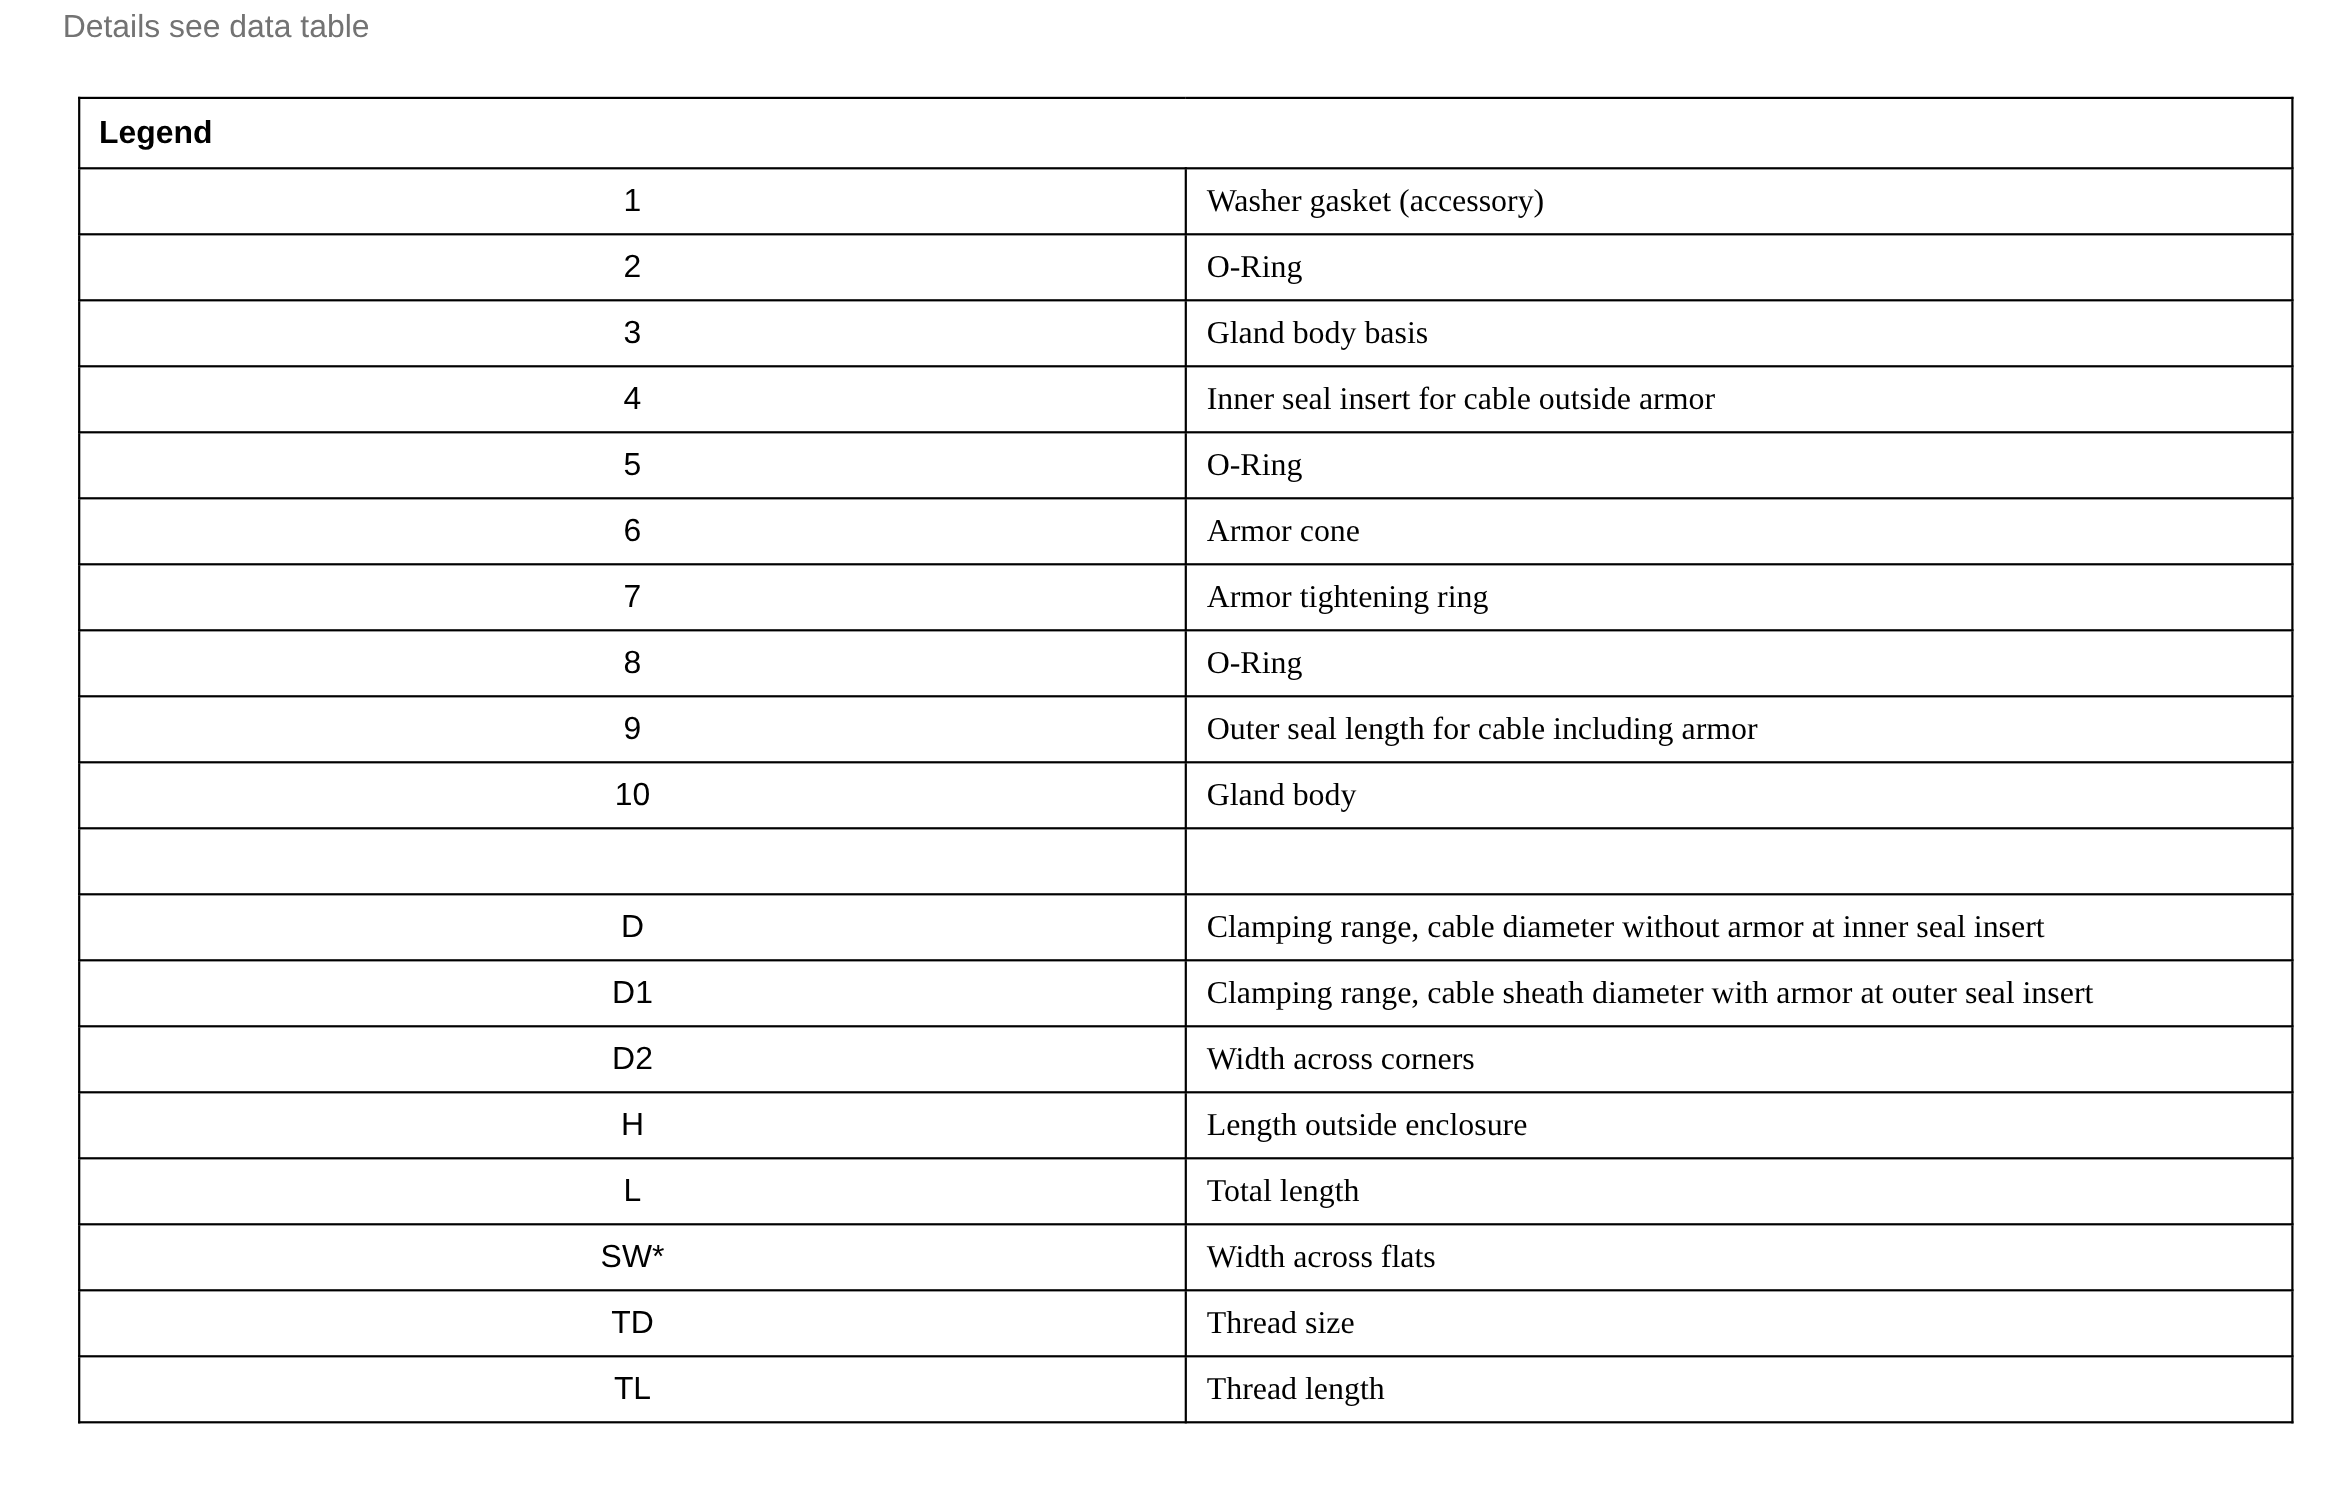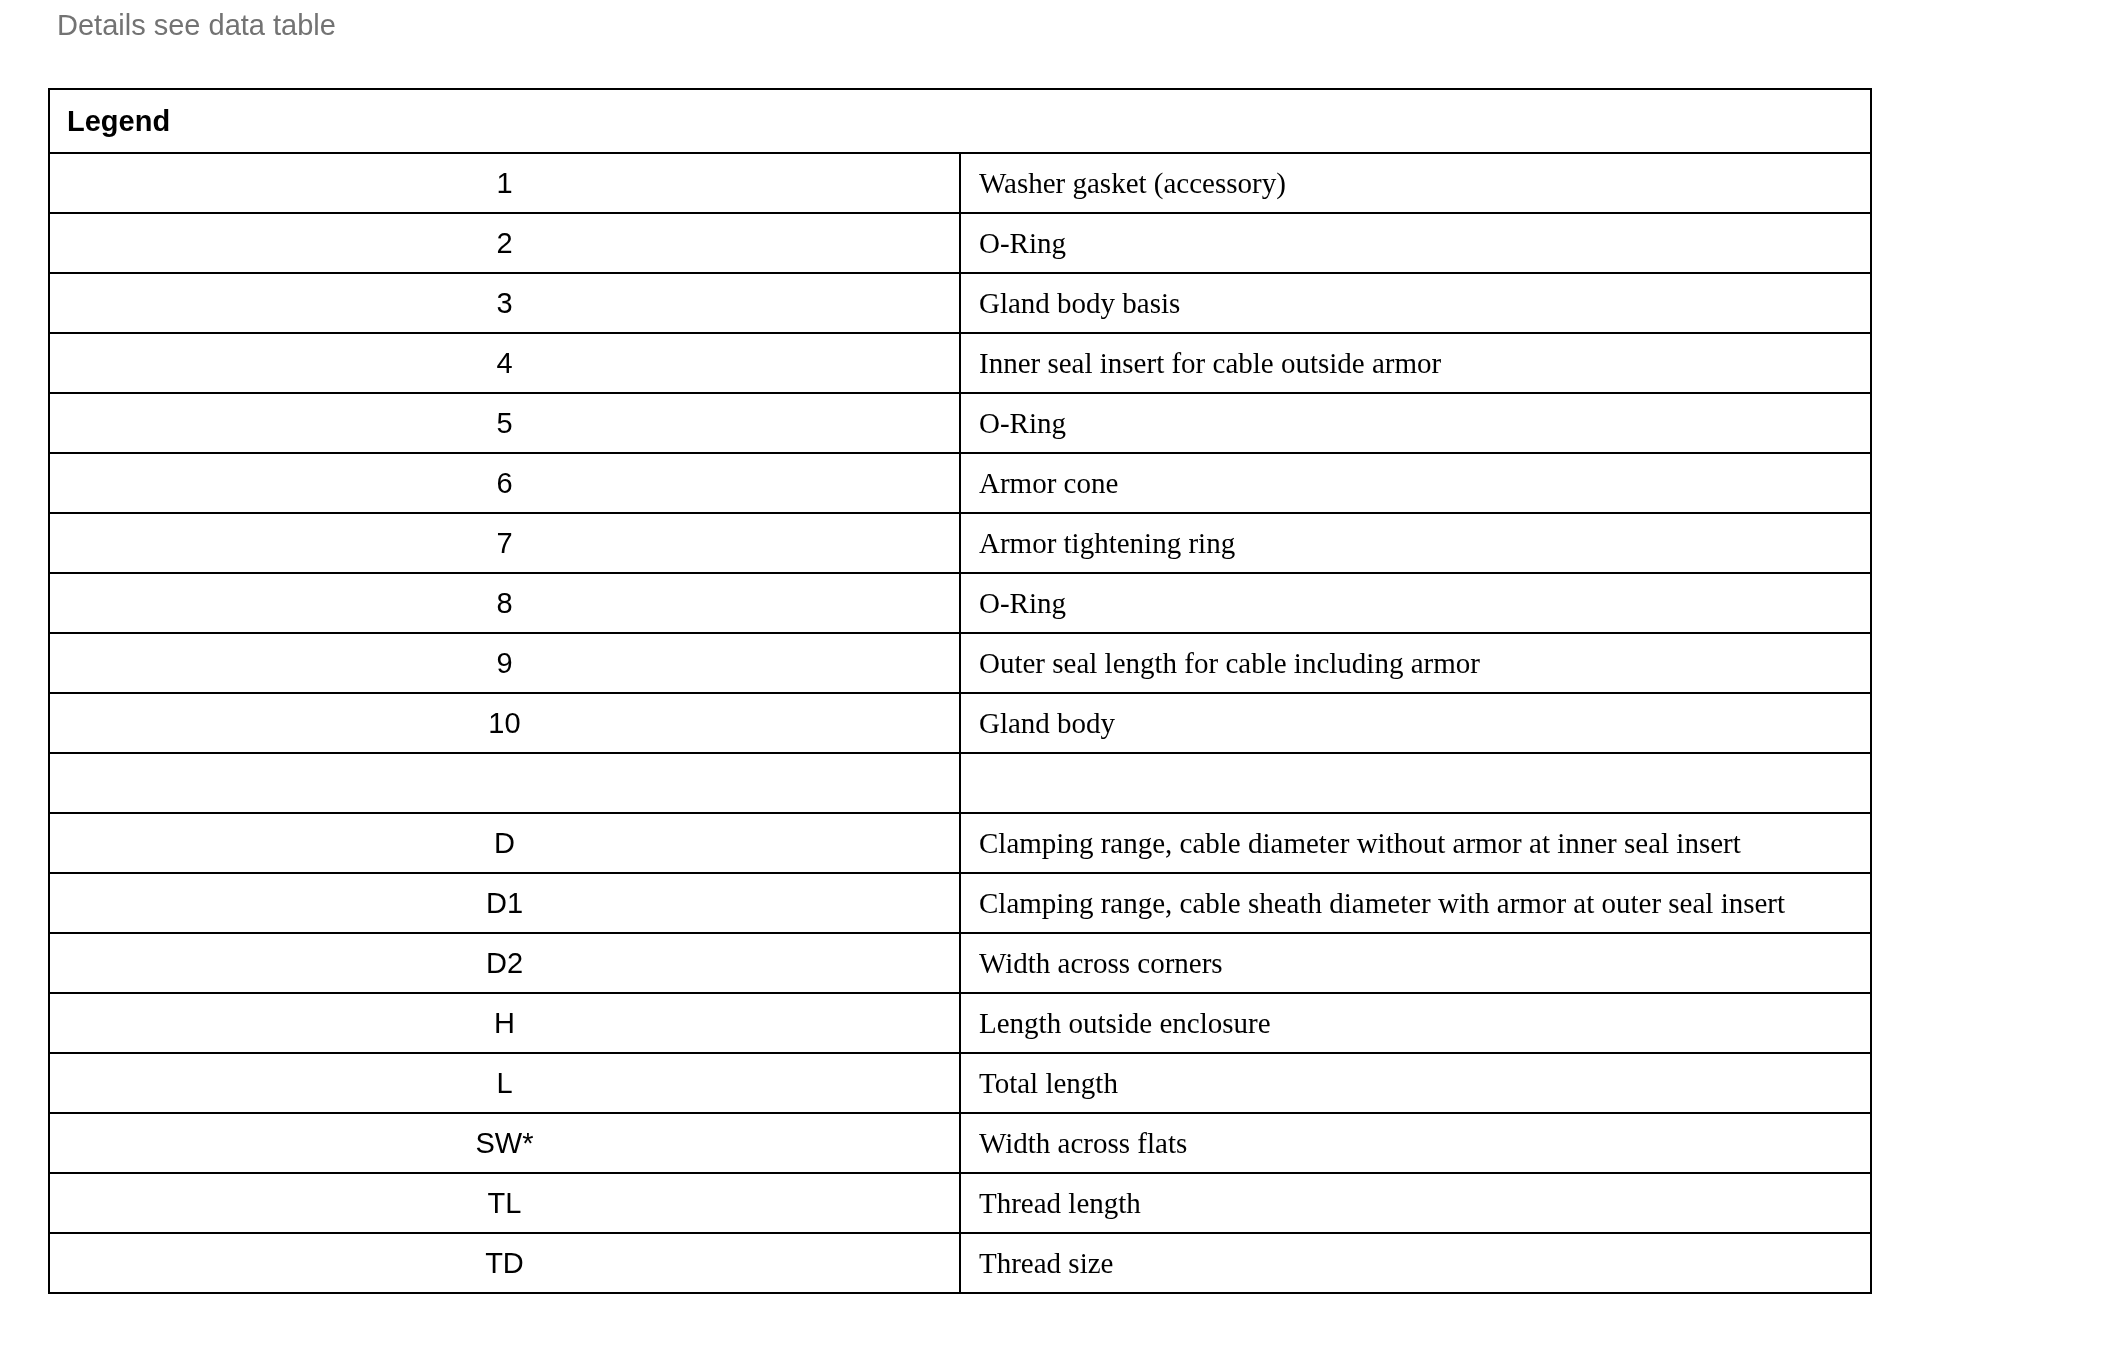--- a/index.html
+++ b/index.html
@@ -24,23 +24,23 @@
     position: absolute;
     left: 57px;
     top: 7px;
     font-size: 29px;
     line-height: 36px;
     color: #737373;
     white-space: nowrap;
   }
   .legend-table {
     position: absolute;
-    left: 48px;
+    left: 71px;
     top: 88px;
-    width: 1824px;
+    width: 2014px;
     border-collapse: collapse;
     table-layout: fixed;
   }
   .legend-table td {
     border: 2px solid #000000;
     padding: 0;
     height: 58px;
     vertical-align: middle;
     font-size: 29px;
     color: #000;
@@ -138,23 +138,23 @@
         </tr>
         <tr>
           <td class="col-key">L</td>
           <td class="col-desc">Total length</td>
         </tr>
         <tr>
           <td class="col-key">SW*</td>
           <td class="col-desc">Width across flats</td>
         </tr>
         <tr>
+          <td class="col-key">TD</td>
+          <td class="col-desc">Thread size</td>
+        </tr>
+        <tr>
           <td class="col-key">TL</td>
           <td class="col-desc">Thread length</td>
-        </tr>
-        <tr>
-          <td class="col-key">TD</td>
-          <td class="col-desc">Thread size</td>
         </tr>
       </tbody>
   </table>
 
 </div>
 
 </body></html>

